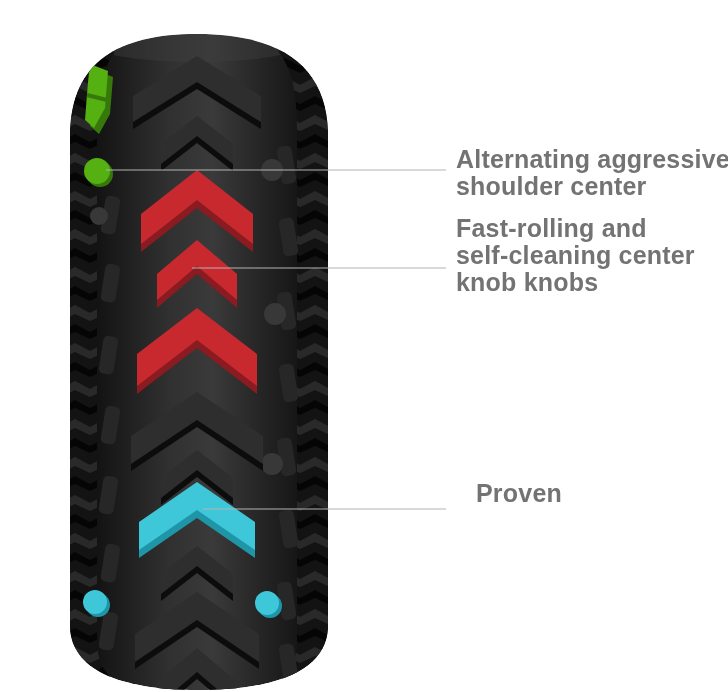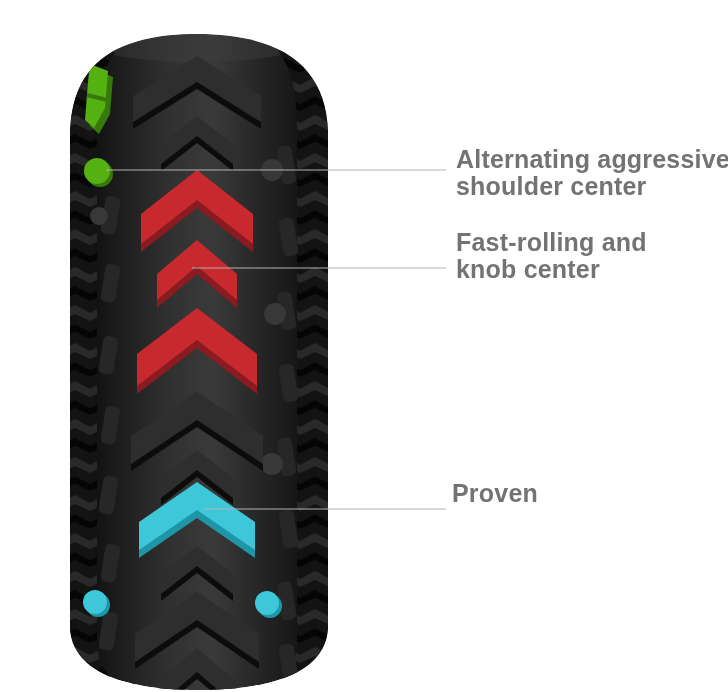--- a/index.html
+++ b/index.html
@@ -23,22 +23,22 @@
   .annotation {
     position: absolute;
     color: #737373;
     font-weight: 700;
     font-size: 25px;
     line-height: 27px;
     letter-spacing: 0.2px;
     white-space: nowrap;
   }
   .a1 { left: 456px; top: 146px; }
-  .a2 { left: 456px; top: 229px; }
-  .a3 { left: 452px; top: 480px; }
+  .a2 { left: 456px; top: 215px; }
+  .a3 { left: 476px; top: 480px; }
 </style>
 </head>
 <body>
 
 <div class="stage">
 
   <svg class="tire" width="728" height="692" viewBox="0 0 728 692">
     <defs>
       <linearGradient id="bodyGrad" x1="0" y1="0" x2="1" y2="0">
         <stop offset="0" stop-color="#070707"></stop>
@@ -173,20 +173,21 @@
     <line x1="203" y1="509" x2="446" y2="509" stroke="#b3b3b3" stroke-width="1.2"></line>
   </svg>
 
   <div class="annotation a1">
     <div>Alternating aggressive</div>
     <div>shoulder center</div>
   </div>
 
   <div class="annotation a2">
     <div>Fast-rolling and</div>
-    <div>knob center</div>
+    <div>self-cleaning center</div>
+    <div>knob knobs</div>
   </div>
 
   <div class="annotation a3">
     <div>Proven</div>
   </div>
 
 </div>
 
 </body></html>

